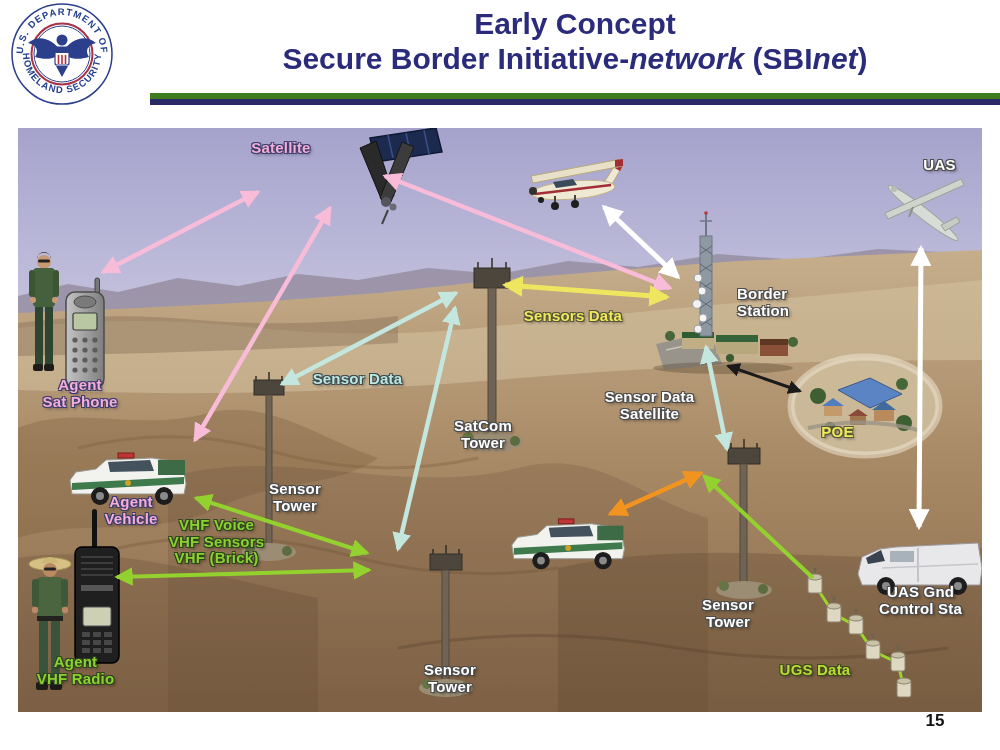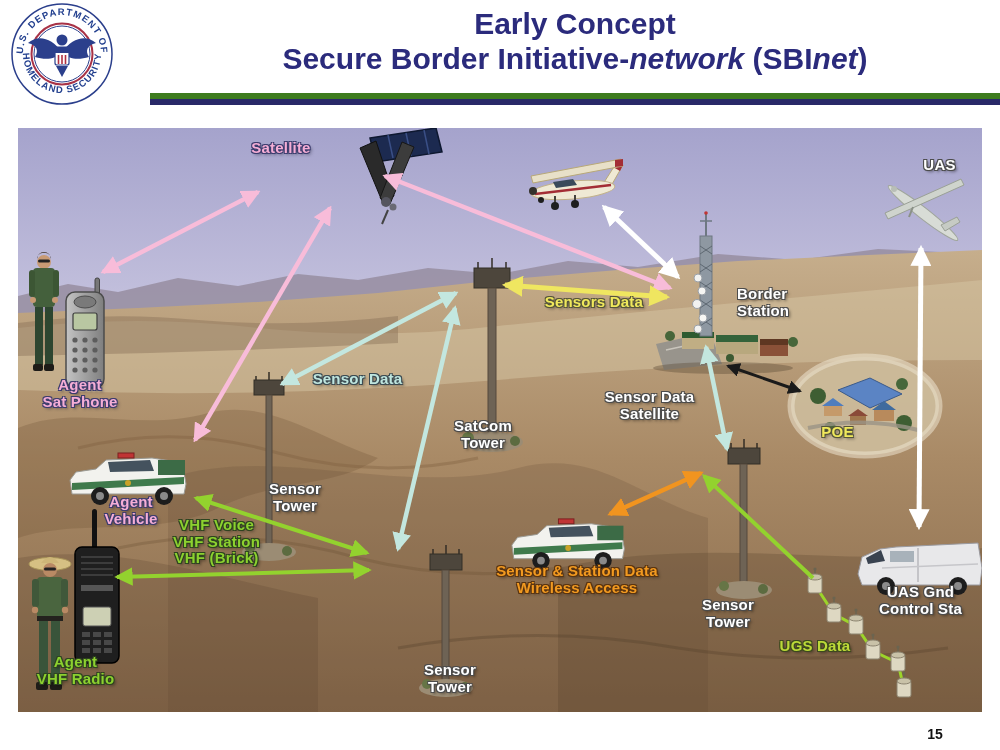--- a/index.html
+++ b/index.html
@@ -18,24 +18,24 @@
   .scene svg{position:absolute;left:0;top:0;}
   
   .lbl{position:absolute;font-weight:bold;font-size:15px;line-height:1.1;
        text-align:center;white-space:nowrap;letter-spacing:.2px;z-index:5;}
   .lbl span{display:block;}
   .c-pink{color:var(--label_pink);text-shadow:-1px -1px 0 #3c3c6e,1px -1px 0 #3c3c6e,-1px 1px 0 #3c3c6e,1px 1px 0 #3c3c6e,2px 2px 3px rgba(30,30,50,.55);}
   .c-white{color:var(--label_white);text-shadow:-1px -1px 0 #4c4c4c,1px -1px 0 #4c4c4c,-1px 1px 0 #4c4c4c,1px 1px 0 #4c4c4c,2px 2px 3px rgba(0,0,0,.5);}
   .c-yellow{color:var(--label_yellow);text-shadow:-1px -1px 0 #55553a,1px -1px 0 #55553a,-1px 1px 0 #55553a,1px 1px 0 #55553a,2px 2px 3px rgba(0,0,0,.45);}
   .c-teal{color:var(--label_teal);text-shadow:-1px -1px 0 #3a4a52,1px -1px 0 #3a4a52,-1px 1px 0 #3a4a52,1px 1px 0 #3a4a52,2px 2px 3px rgba(0,0,0,.45);}
   .c-green{color:var(--label_green);text-shadow:-1px -1px 0 #2e4420,1px -1px 0 #2e4420,-1px 1px 0 #2e4420,1px 1px 0 #2e4420,2px 2px 3px rgba(0,0,0,.45);}
-  .c-ugs{color:var(--label_ugs_green);text-shadow:-1px -1px 0 #3c4a1e,1px -1px 0 #3c4a1e,-1px 1px 0 #3c4a1e,1px 1px 0 #3c4a1e,2px 2px 3px rgba(0,0,0,.45);}
+  .c-ugs{color:var(--label_ugs_green);text-shadow:-1px -1px 0 #3c4a1e,1px -1px 0 #3c4a1e,-1px 1px 0 #3c4a1e,1px 1px 0 #3c4a1e,2px 2px 3px rgba(0,0,0,.45);margin-top:24px;}
   .c-orange{color:var(--label_orange);text-shadow:-1px -1px 0 #5a3410,1px -1px 0 #5a3410,-1px 1px 0 #5a3410,1px 1px 0 #5a3410,2px 2px 3px rgba(0,0,0,.45);}
-  .pagenum{position:absolute;left:905px;top:726px;width:60px;text-align:center;
-           font-weight:bold;font-size:14px;color:var(--page_number_color);}
+  .pagenum{position:absolute;left:905px;top:711px;width:60px;text-align:center;
+           font-weight:bold;font-size:17px;color:var(--page_number_color);}
   
   .ar{fill:none;}
   .ar-pink{stroke:var(--arrow_pink);stroke-width:4.5;}
   .ar-white{stroke:var(--arrow_white);stroke-width:5;}
   .ar-yellow{stroke:var(--arrow_yellow);stroke-width:5;}
   .ar-teal{stroke:var(--arrow_teal);stroke-width:4.5;}
   .ar-green{stroke:var(--arrow_green);stroke-width:4;}
   .ar-orange{stroke:var(--arrow_orange);stroke-width:4.5;}
   .ar-black{stroke:var(--arrow_black);stroke-width:3;}
   .mk-pink{fill:var(--arrow_pink);}
@@ -399,21 +399,21 @@
       <span>Agent</span>
       <span>Sat Phone</span>
     </div>
   <div class="lbl c-teal" style="left:300px;top:371px;width:115px;">
       <span>Sensor Data</span>
     </div>
   <div class="lbl c-white" style="left:438px;top:418px;width:90px;">
       <span>SatCom</span>
       <span>Tower</span>
     </div>
-  <div class="lbl c-yellow" style="left:503px;top:294px;width:140px;text-align:right;">
+  <div class="lbl c-yellow" style="left:503px;top:308px;width:140px;">
       <span>Sensors Data</span>
     </div>
   <div class="lbl c-white" style="left:737px;top:286px;width:80px;text-align:left;">
       <span>Border</span>
       <span>Station</span>
     </div>
   <div class="lbl c-white" style="left:592px;top:389px;width:115px;">
       <span>Sensor Data</span>
       <span>Satellite</span>
     </div>
@@ -422,35 +422,31 @@
     </div>
   <div class="lbl c-white" style="left:912px;top:157px;width:55px;">
       <span>UAS</span>
     </div>
   <div class="lbl c-pink" style="left:86px;top:494px;width:90px;">
       <span>Agent</span>
       <span>Vehicle</span>
     </div>
   <div class="lbl c-green" style="left:149px;top:517px;width:135px;">
       <span>VHF Voice</span>
-      <span>VHF Station</span>
+      <span>VHF Sensors</span>
       <span>VHF (Brick)</span>
     </div>
   <div class="lbl c-green" style="left:18px;top:654px;width:115px;">
       <span>Agent</span>
       <span>VHF Radio</span>
     </div>
   <div class="lbl c-white" style="left:255px;top:481px;width:80px;">
       <span>Sensor</span>
       <span>Tower</span>
     </div>
-  <div class="lbl c-orange" style="left:482px;top:563px;width:190px;">
-      <span>Sensor &amp; Station Data</span>
-      <span>Wireless Access</span>
-    </div>
   <div class="lbl c-white" style="left:410px;top:662px;width:80px;">
       <span>Sensor</span>
       <span>Tower</span>
     </div>
   <div class="lbl c-white" style="left:688px;top:597px;width:80px;">
       <span>Sensor</span>
       <span>Tower</span>
     </div>
   <div class="lbl c-white" style="left:858px;top:584px;width:125px;">
       <span>UAS Gnd</span>

